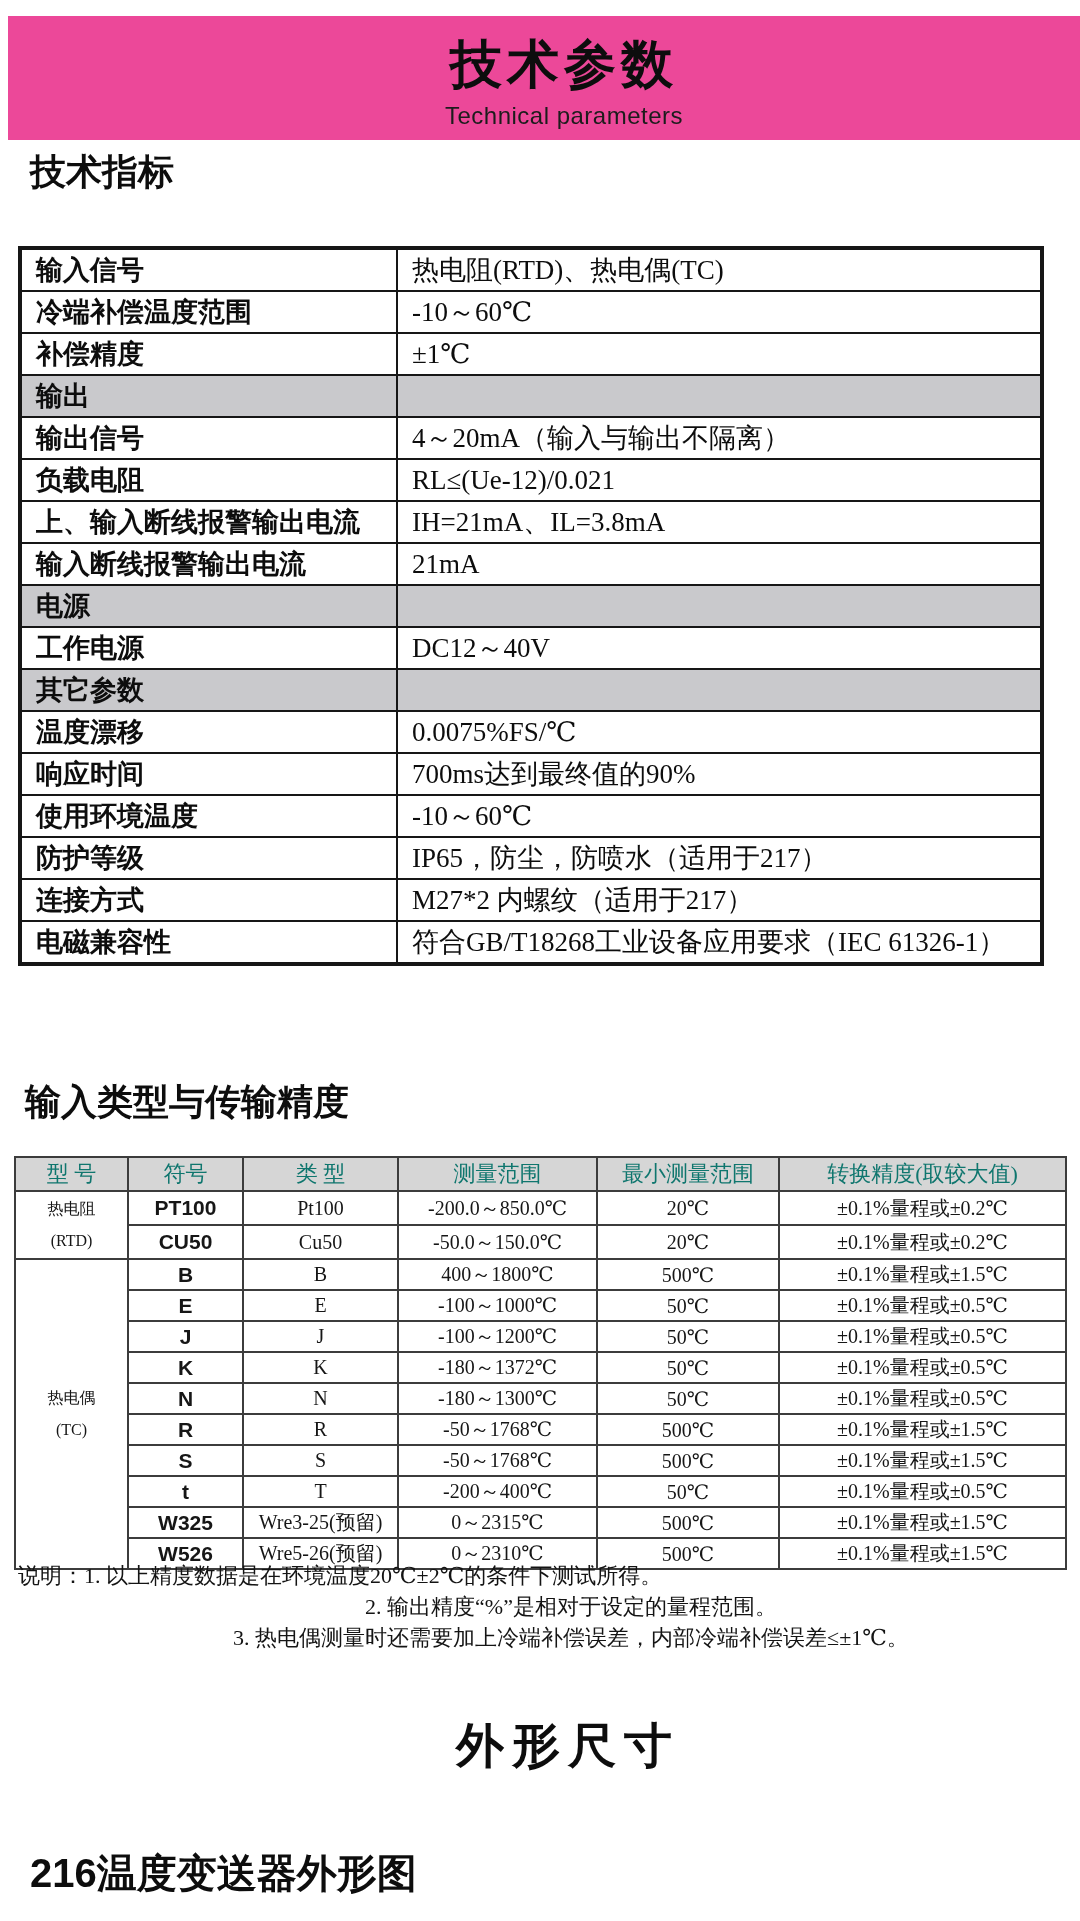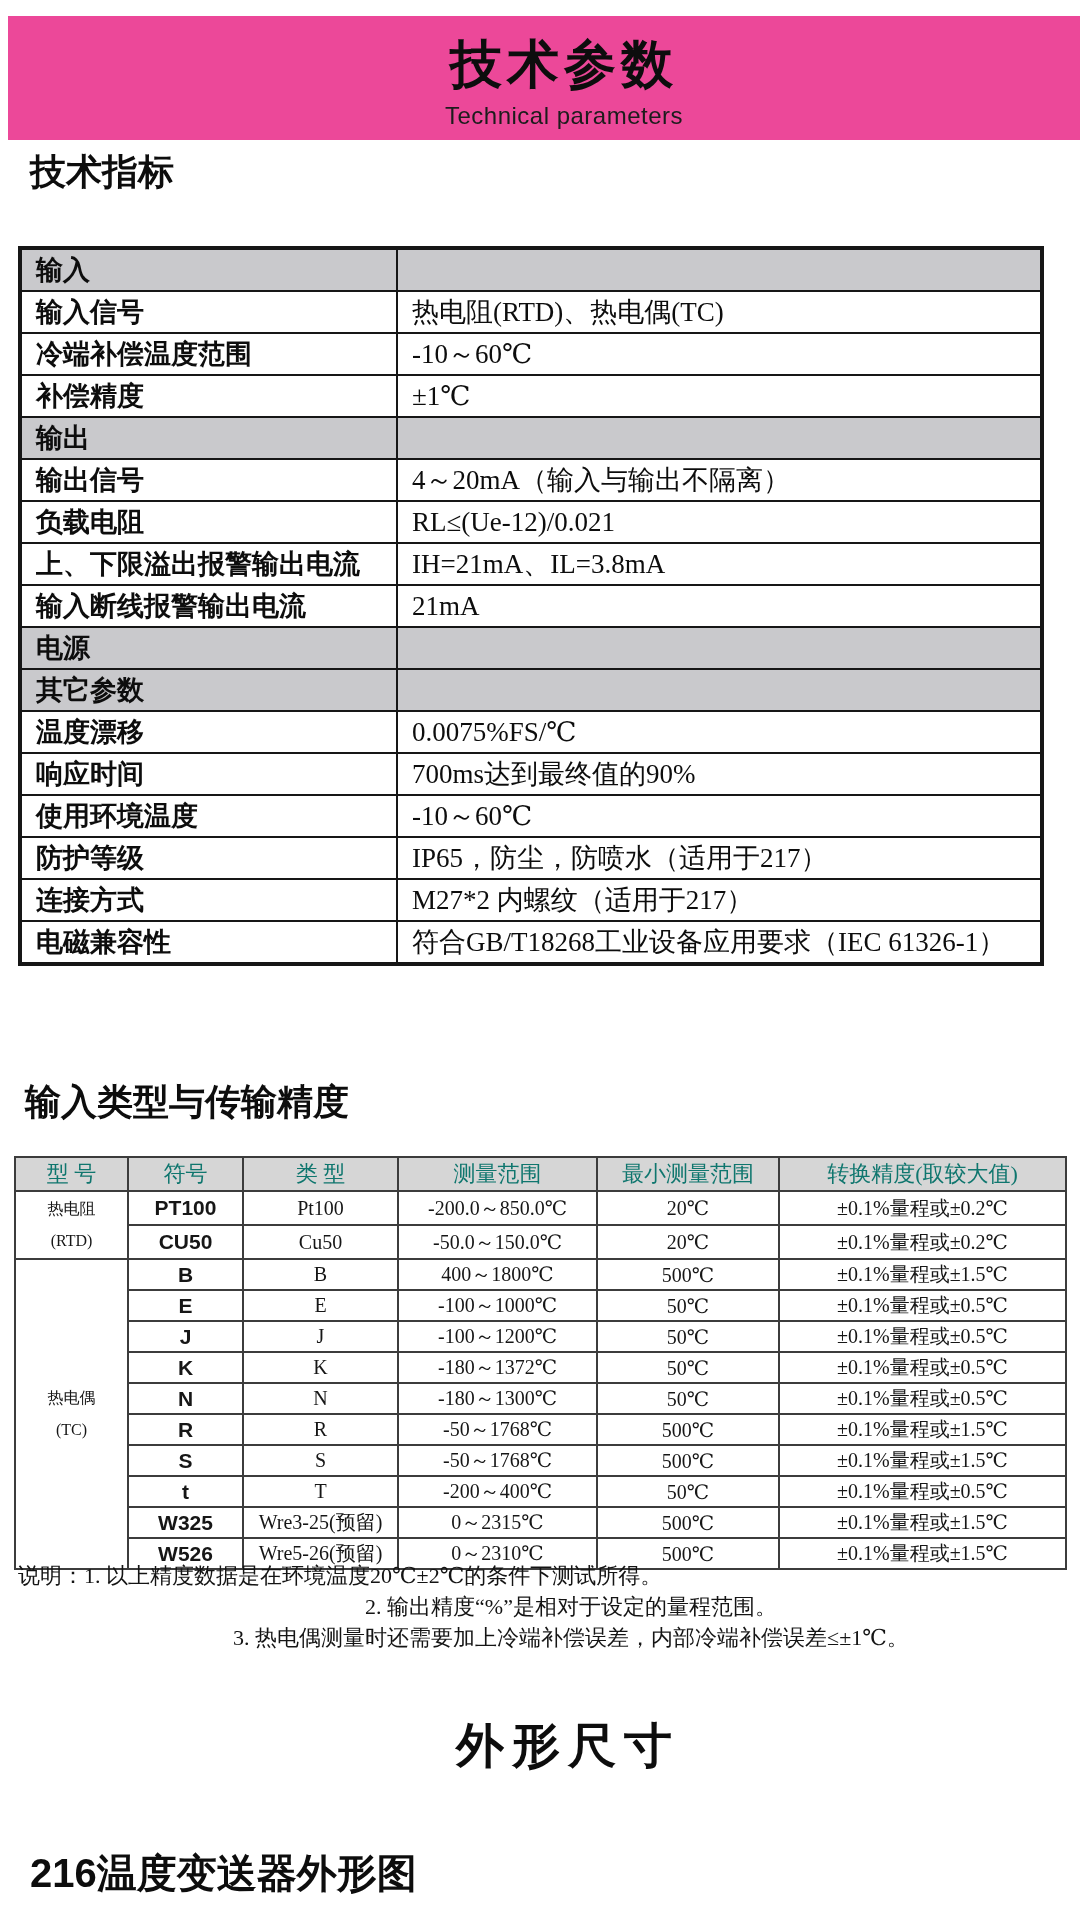--- a/index.html
+++ b/index.html
@@ -79,24 +79,20 @@
 
   <div class="h-tech">技术指标</div>
 
   <div class="spec-wrap">
     <table class="spec-table">
       <colgroup>
           <col class="c1">
           <col>
         </colgroup>
       <tbody>
-          <tr class="section-row">
-            <td class="label-cell">输入</td>
-            <td class="value-cell"></td>
-          </tr>
           <tr>
             <td class="label-cell">输入信号</td>
             <td class="value-cell">热电阻(RTD)、热电偶(TC)</td>
           </tr>
           <tr>
             <td class="label-cell">冷端补偿温度范围</td>
             <td class="value-cell">-10～60℃</td>
           </tr>
           <tr>
             <td class="label-cell">补偿精度</td>
@@ -108,30 +104,34 @@
           </tr>
           <tr>
             <td class="label-cell">输出信号</td>
             <td class="value-cell">4～20mA（输入与输出不隔离）</td>
           </tr>
           <tr>
             <td class="label-cell">负载电阻</td>
             <td class="value-cell">RL≤(Ue-12)/0.021</td>
           </tr>
           <tr>
-            <td class="label-cell">上、下限溢出报警输出电流</td>
+            <td class="label-cell">上、输入断线报警输出电流</td>
             <td class="value-cell">IH=21mA、IL=3.8mA</td>
           </tr>
           <tr>
             <td class="label-cell">输入断线报警输出电流</td>
             <td class="value-cell">21mA</td>
           </tr>
           <tr class="section-row">
             <td class="label-cell">电源</td>
             <td class="value-cell"></td>
+          </tr>
+          <tr>
+            <td class="label-cell">工作电源</td>
+            <td class="value-cell">DC12～40V</td>
           </tr>
           <tr class="section-row">
             <td class="label-cell">其它参数</td>
             <td class="value-cell"></td>
           </tr>
           <tr>
             <td class="label-cell">温度漂移</td>
             <td class="value-cell">0.0075%FS/℃</td>
           </tr>
           <tr>

